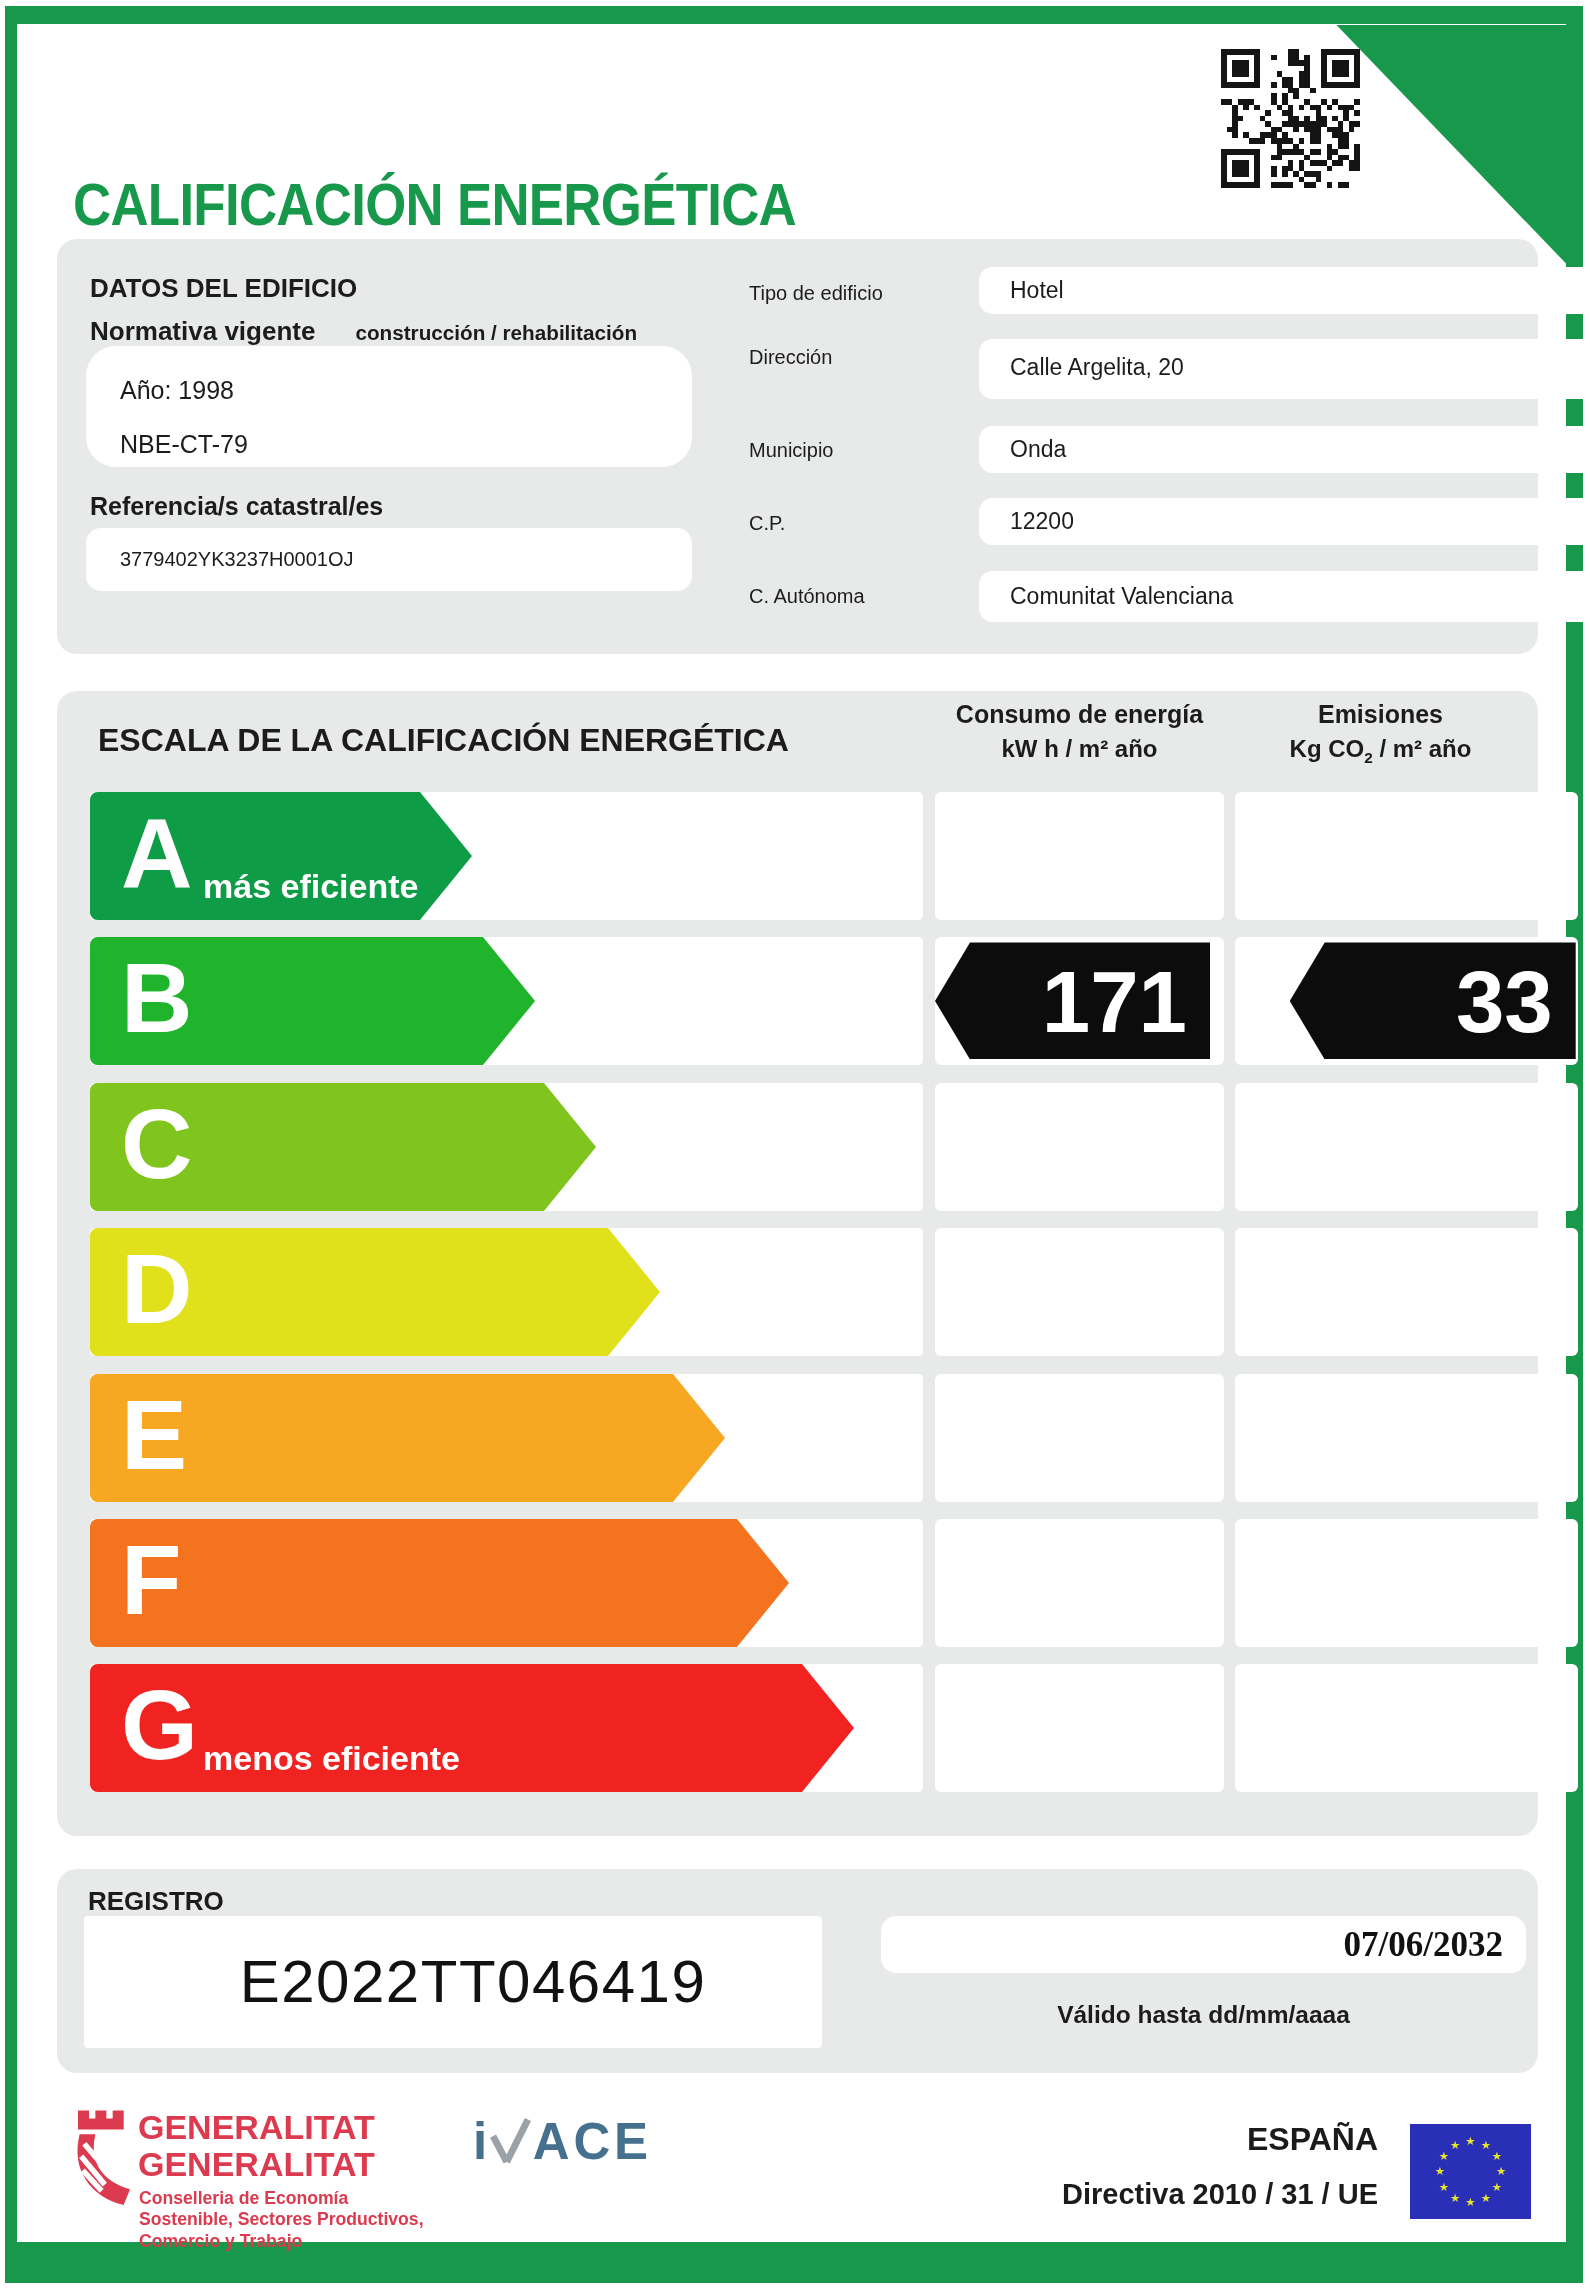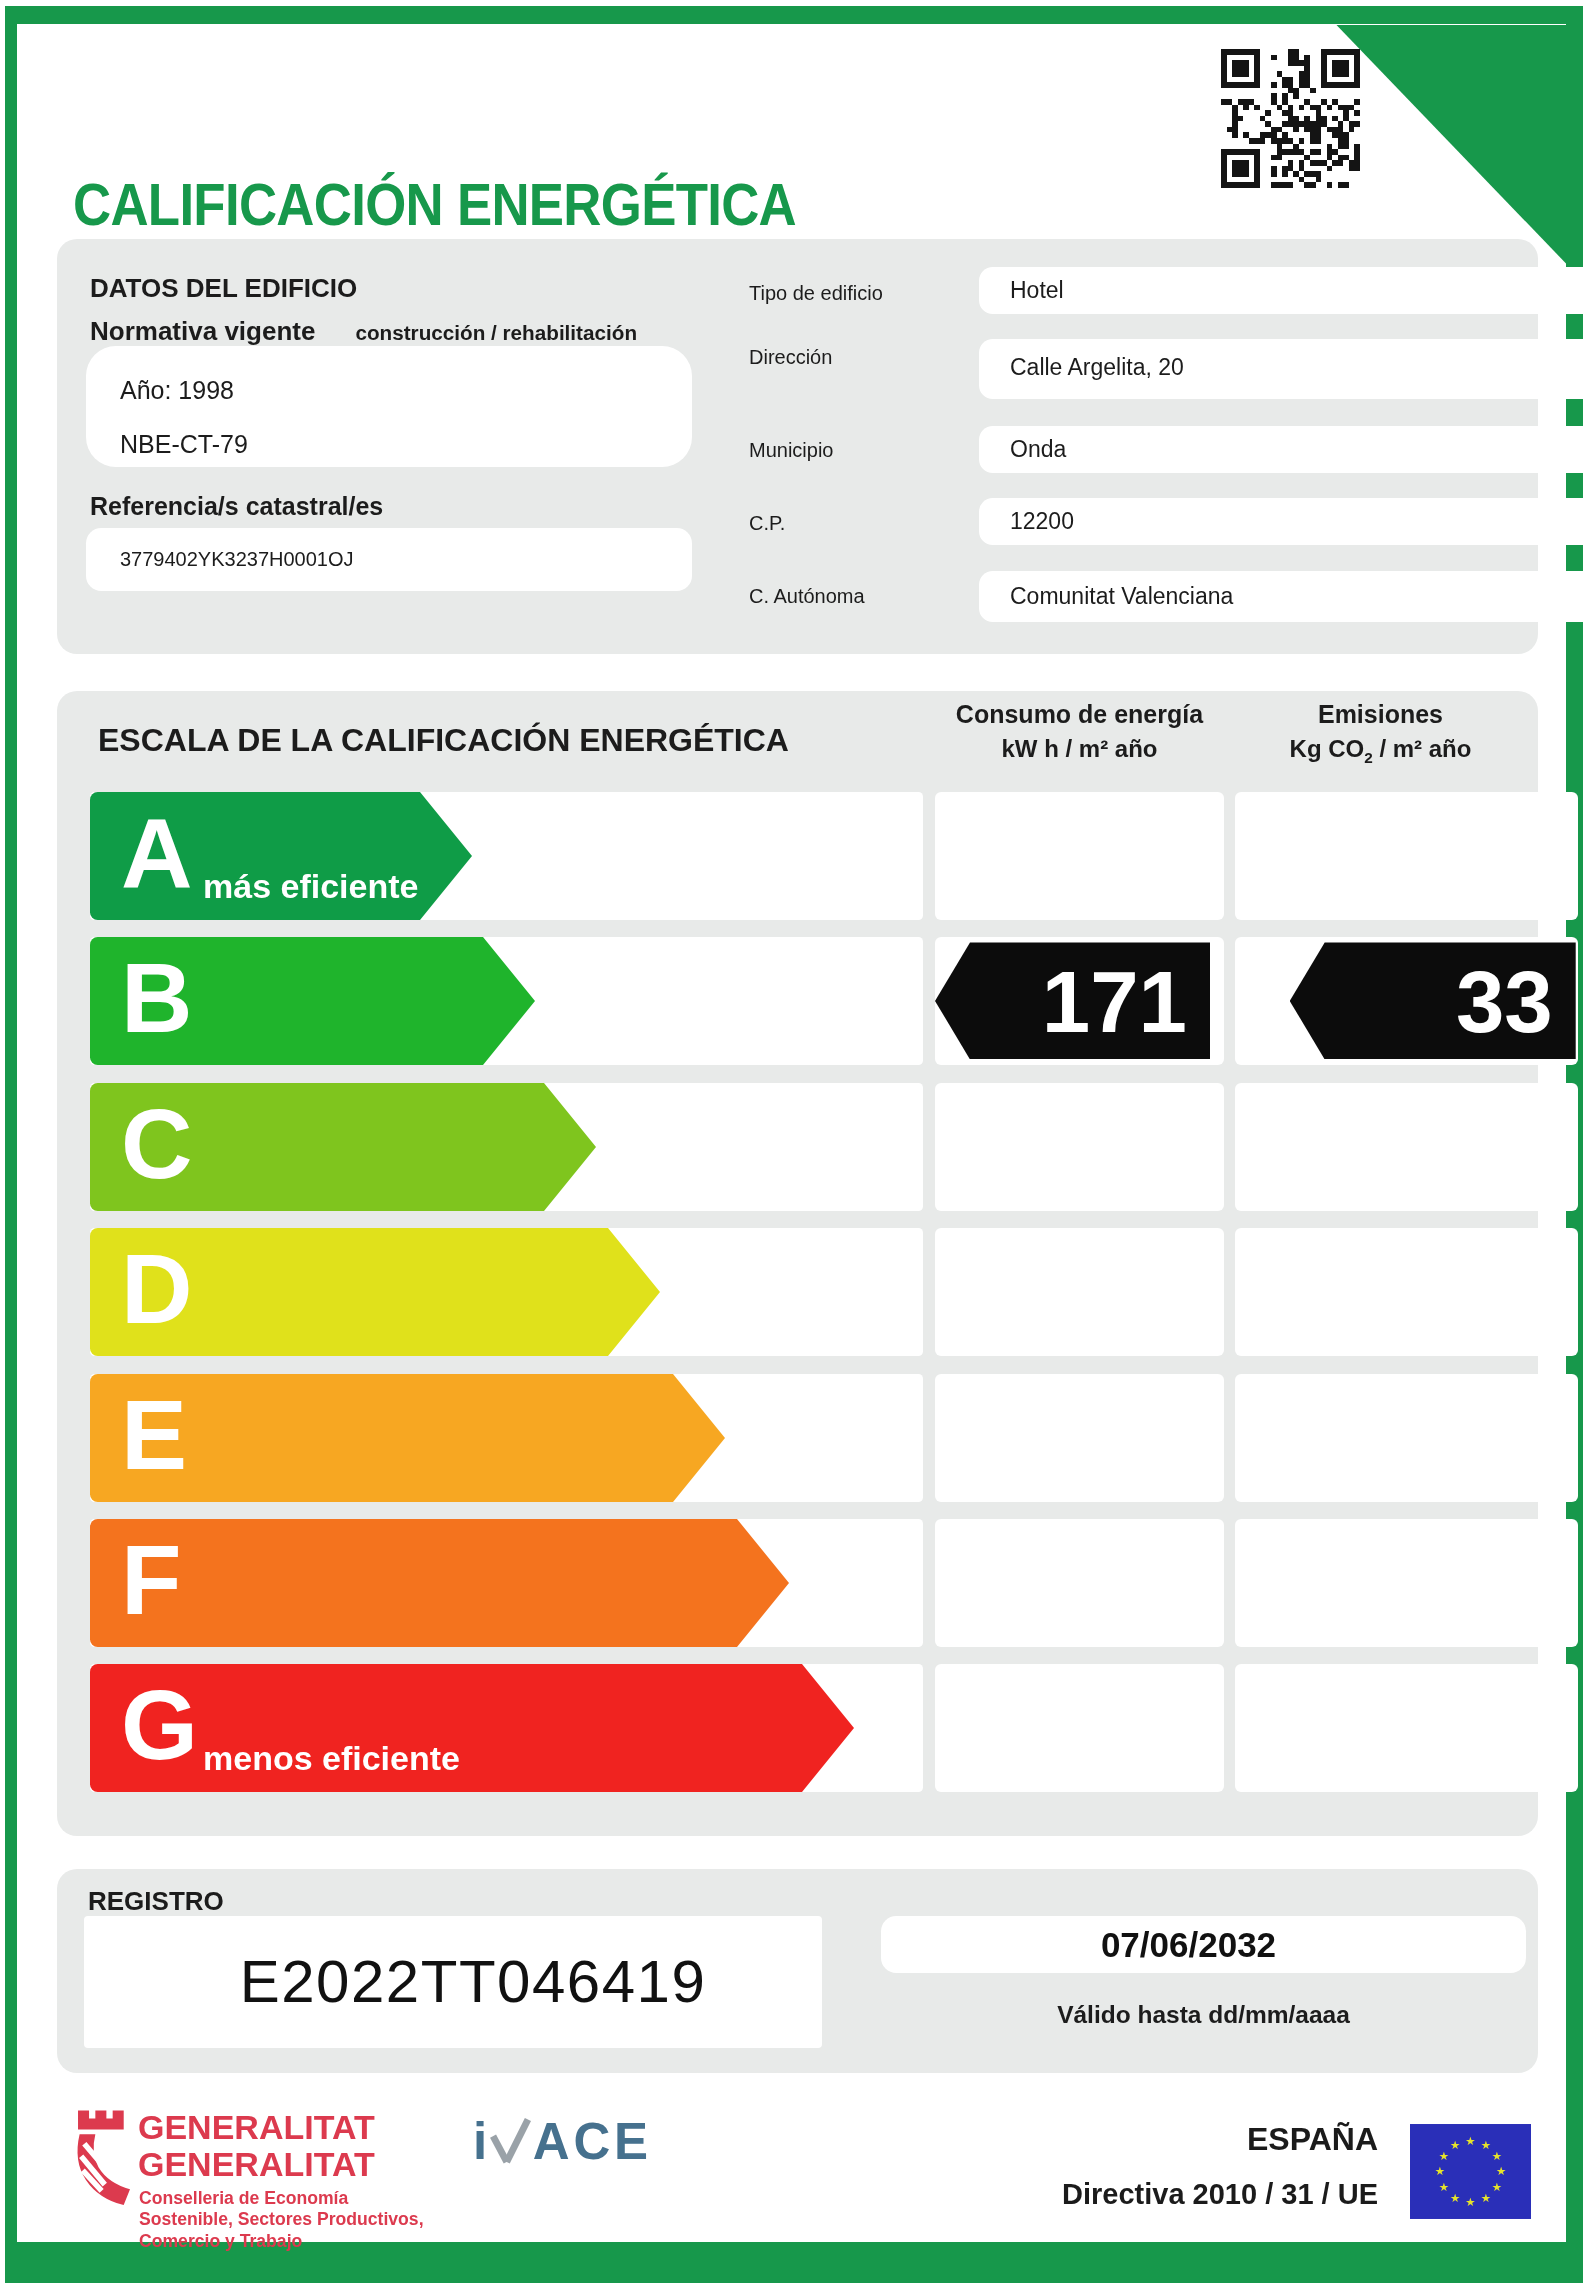--- a/index.html
+++ b/index.html
@@ -82,21 +82,21 @@
   .barrow-consumo{right:14px;width:275px;margin-left:44px;}
   .barrow-emisiones{right:2.3px;width:286px;}
   .bnum{position:absolute;right:23px;top:50%;transform:translateY(-50%);
         font-size:87px;font-weight:bold;color:#fff;line-height:1;}
 
   
   .r-heading{left:31px;top:17px;}
   .r-numbox{left:27px;top:47px;width:698px;height:132px;border-radius:4px;padding-left:40px;}
   .r-number{display:block;text-align:center;line-height:132px;font-size:60px;letter-spacing:1.5px;color:#111;}
   .r-datebox{left:824px;top:47px;width:645px;height:57px;border-radius:15.3px;}
-  .r-date{display:block;text-align:center;padding-right:30px;line-height:57px;font-size:35px;font-weight:600;color:#111;}
+  .r-date{display:block;text-align:right;padding-right:23px;line-height:57px;font-size:35px;font-weight:600;color:#111;font-family:Liberation Serif, serif;}
   .r-valid{left:824px;top:132px;width:645px;text-align:center;font-size:24.5px;font-weight:bold;}
 
   
   .gva-emblem{left:67px;top:2106px;width:63px;height:121px;}
   .gva-text{left:138px;top:2109px;font-weight:bold;font-size:34px;line-height:37px;letter-spacing:0px;}
   .gva-sub{left:139px;top:2188px;font-weight:bold;font-size:17.6px;line-height:21.4px;}
   .ivace{left:473px;top:2118px;display:flex;align-items:flex-end;font-weight:bold;font-size:51px;line-height:46px;}
   .ivace .chk{width:41px;height:47px;margin:0 1.5px 0 3.1px;}
   .ivace .rest{letter-spacing:3.8px;}
   .espana-block{left:995px;top:2121px;width:383px;text-align:right;color:#1b1b1b;}

